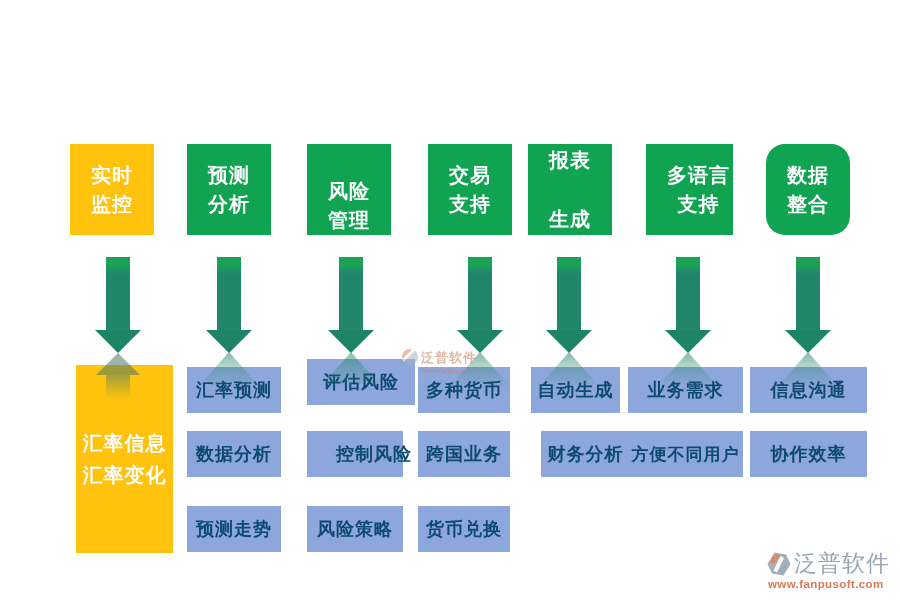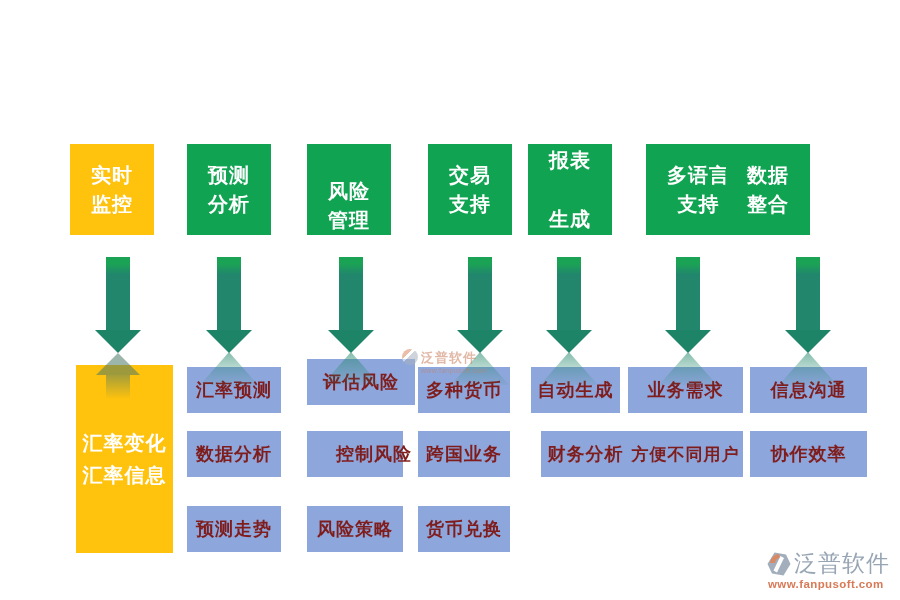--- a/index.html
+++ b/index.html
@@ -78,21 +78,21 @@
   .refl-arrow .rshaft {
     width: 24px; height: 24px; margin: 0 auto;
     background: linear-gradient(to bottom,
       rgba(75,122,102,0.5), rgba(75,122,102,0));
   }
 
   .box {
     position: absolute;
     height: 46px;
     background: var(--bluebox, #8da6db);
-    color: #7f1d1d;
+    color: #0c4a6e;
     font-weight: bold;
     font-size: 18px;
     letter-spacing: 1px;
     display: flex;
     align-items: center;
     justify-content: center;
     white-space: nowrap;
     z-index: 2;
   }
 
@@ -168,22 +168,22 @@
   <div id="columns-root">
       <div class="hdr orange" style="left: 70px; width: 84px;">
         <span>实时</span>
         <span>监控</span>
       </div>
       <div class="arrow" style="left: 95px;">
         <div class="shaft"></div>
         <div class="head"></div>
       </div>
       <div class="bigbox">
+        <span>汇率信息</span>
         <span>汇率变化</span>
-        <span>汇率信息</span>
       </div>
       <div class="refl-arrow" style="left: 95px;">
         <div class="rhead"></div>
         <div class="rshaft"></div>
       </div>
       <div class="hdr" style="left: 187px; width: 84px;">
         <span>预测</span>
         <span>分析</span>
       </div>
       <div class="arrow" style="left: 206px;">
@@ -233,21 +233,21 @@
         <span>多语言</span>
         <span>支持</span>
       </div>
       <div class="arrow" style="left: 665px;">
         <div class="shaft"></div>
         <div class="head"></div>
       </div>
       <div class="refl" style="left: 659px;"></div>
       <div class="box" style="left: 628px; width: 115px; top: 367px;">业务需求</div>
       <div class="box" style="left: 628px; width: 115px; top: 431px; font-size: 17px;">方便不同用户</div>
-      <div class="hdr" style="left: 726px; width: 84px;">
+      <div class="hdr" style="left: 766px; width: 84px; border-radius: 19px;">
         <span>数据</span>
         <span>整合</span>
       </div>
       <div class="arrow" style="left: 785px;">
         <div class="shaft"></div>
         <div class="head"></div>
       </div>
       <div class="refl" style="left: 779px;"></div>
       <div class="box" style="left: 750px; width: 117px; top: 367px;">信息沟通</div>
       <div class="box" style="left: 750px; width: 117px; top: 431px;">协作效率</div>

